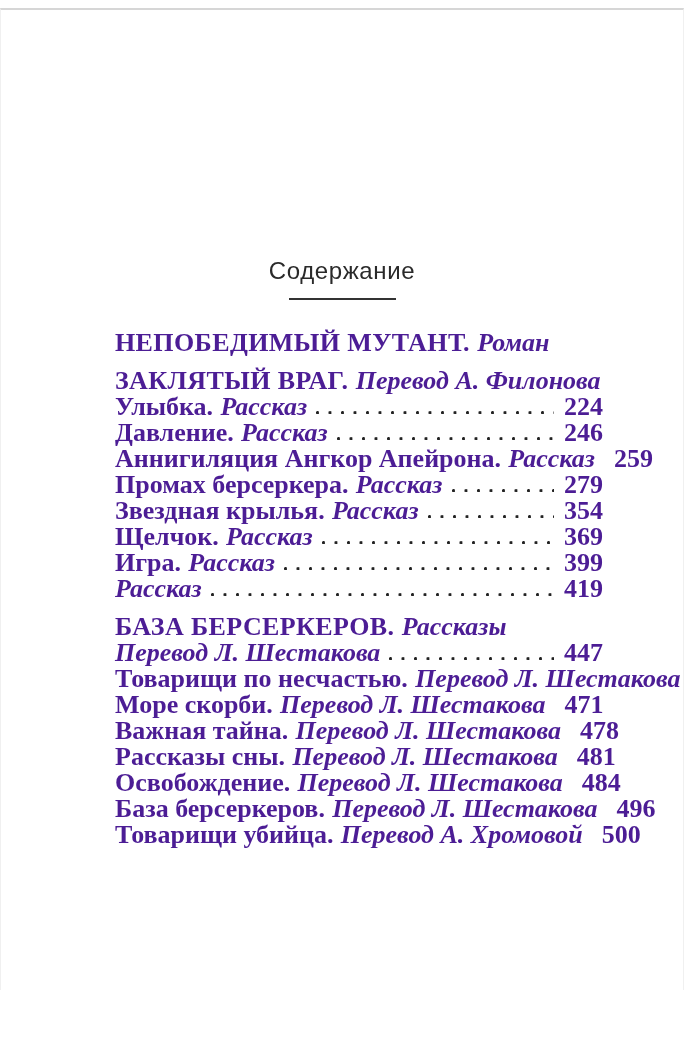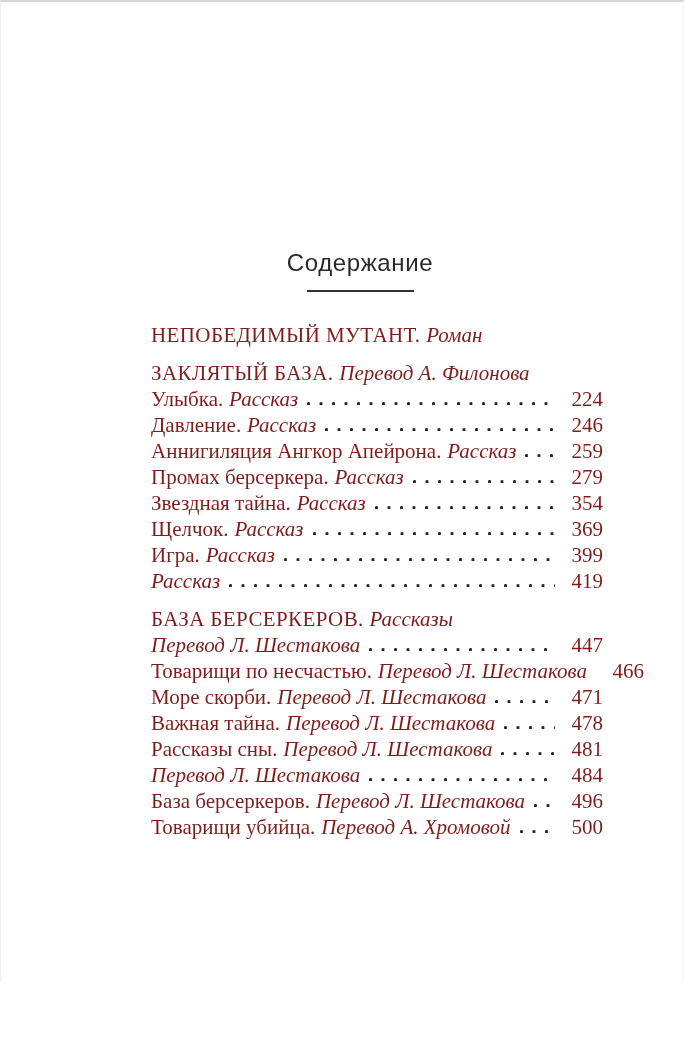--- a/index.html
+++ b/index.html
@@ -4,28 +4,27 @@
 <style>
   html, body {
     margin: 0;
     padding: 0;
     background: #ffffff;
   }
   .page {
     position: relative;
     width: 684px;
     height: 982px;
-    margin: 0 auto;
+    margin: 8px auto;
     background: #ffffff;
     box-sizing: border-box;
     border-top: 2px solid #d6d6d6;
     border-left: 1px solid #f0f0f0;
     border-right: 1px solid #f0f0f0;
     overflow: hidden;
-    padding-left: 36px;
   }
   .toc-title {
     margin: 0;
     padding-top: 247px;
     text-align: center;
     font-family: "Liberation Sans", sans-serif;
     font-weight: 400;
     font-size: 24px;
     line-height: 28px;
     letter-spacing: 0.6px;
@@ -33,22 +32,23 @@
   }
   .title-rule {
     width: 107px;
     height: 2px;
     background: #333333;
     margin: 13px auto 0 auto;
   }
   .toc {
     margin: 30px 80px 0 114px;
     font-family: "Liberation Serif", serif;
-    font-size: 21px;
-    color: #7f1d1d;
+    font-size: 26px;
+    color: #4c1d95;
+    font-weight: bold;
   }
   .section { margin-top: 12px; }
   .section:first-child { margin-top: 0; }
   .heading {
     line-height: 26px;
     white-space: nowrap;
   }
   .heading .caps {
     letter-spacing: 0.4px;
     margin-right: 0.28em;
@@ -81,21 +81,21 @@
 <body>
 
 <div class="page">
   <h1 class="toc-title">Содержание</h1>
   <div class="title-rule"></div>
   <div class="toc" id="toc">
       <div class="section">
         <div class="heading"><span class="caps">НЕПОБЕДИМЫЙ МУТАНТ.</span><span class="ital">Роман</span></div>
       </div>
       <div class="section">
-        <div class="heading"><span class="caps">ЗАКЛЯТЫЙ БАЗА.</span><span class="ital">Перевод А. Филонова</span></div>
+        <div class="heading"><span class="caps">ЗАКЛЯТЫЙ ВРАГ.</span><span class="ital">Перевод А. Филонова</span></div>
         <div class="row">
           <span class="label">Улыбка.</span>
           <span class="ital entry-ital">Рассказ</span>
           <span class="leader"></span>
           <span class="pagenum">224</span>
         </div>
         <div class="row">
           <span class="label">Давление.</span>
           <span class="ital entry-ital">Рассказ</span>
           <span class="leader"></span>
@@ -107,21 +107,21 @@
           <span class="leader"></span>
           <span class="pagenum">259</span>
         </div>
         <div class="row">
           <span class="label">Промах берсеркера.</span>
           <span class="ital entry-ital">Рассказ</span>
           <span class="leader"></span>
           <span class="pagenum">279</span>
         </div>
         <div class="row">
-          <span class="label">Звездная тайна.</span>
+          <span class="label">Звездная крылья.</span>
           <span class="ital entry-ital">Рассказ</span>
           <span class="leader"></span>
           <span class="pagenum">354</span>
         </div>
         <div class="row">
           <span class="label">Щелчок.</span>
           <span class="ital entry-ital">Рассказ</span>
           <span class="leader"></span>
           <span class="pagenum">369</span>
         </div>
@@ -162,20 +162,21 @@
           <span class="leader"></span>
           <span class="pagenum">478</span>
         </div>
         <div class="row">
           <span class="label">Рассказы сны.</span>
           <span class="ital entry-ital">Перевод Л. Шестакова</span>
           <span class="leader"></span>
           <span class="pagenum">481</span>
         </div>
         <div class="row">
+          <span class="label">Освобождение.</span>
           <span class="ital entry-ital">Перевод Л. Шестакова</span>
           <span class="leader"></span>
           <span class="pagenum">484</span>
         </div>
         <div class="row">
           <span class="label">База берсеркеров.</span>
           <span class="ital entry-ital">Перевод Л. Шестакова</span>
           <span class="leader"></span>
           <span class="pagenum">496</span>
         </div>

